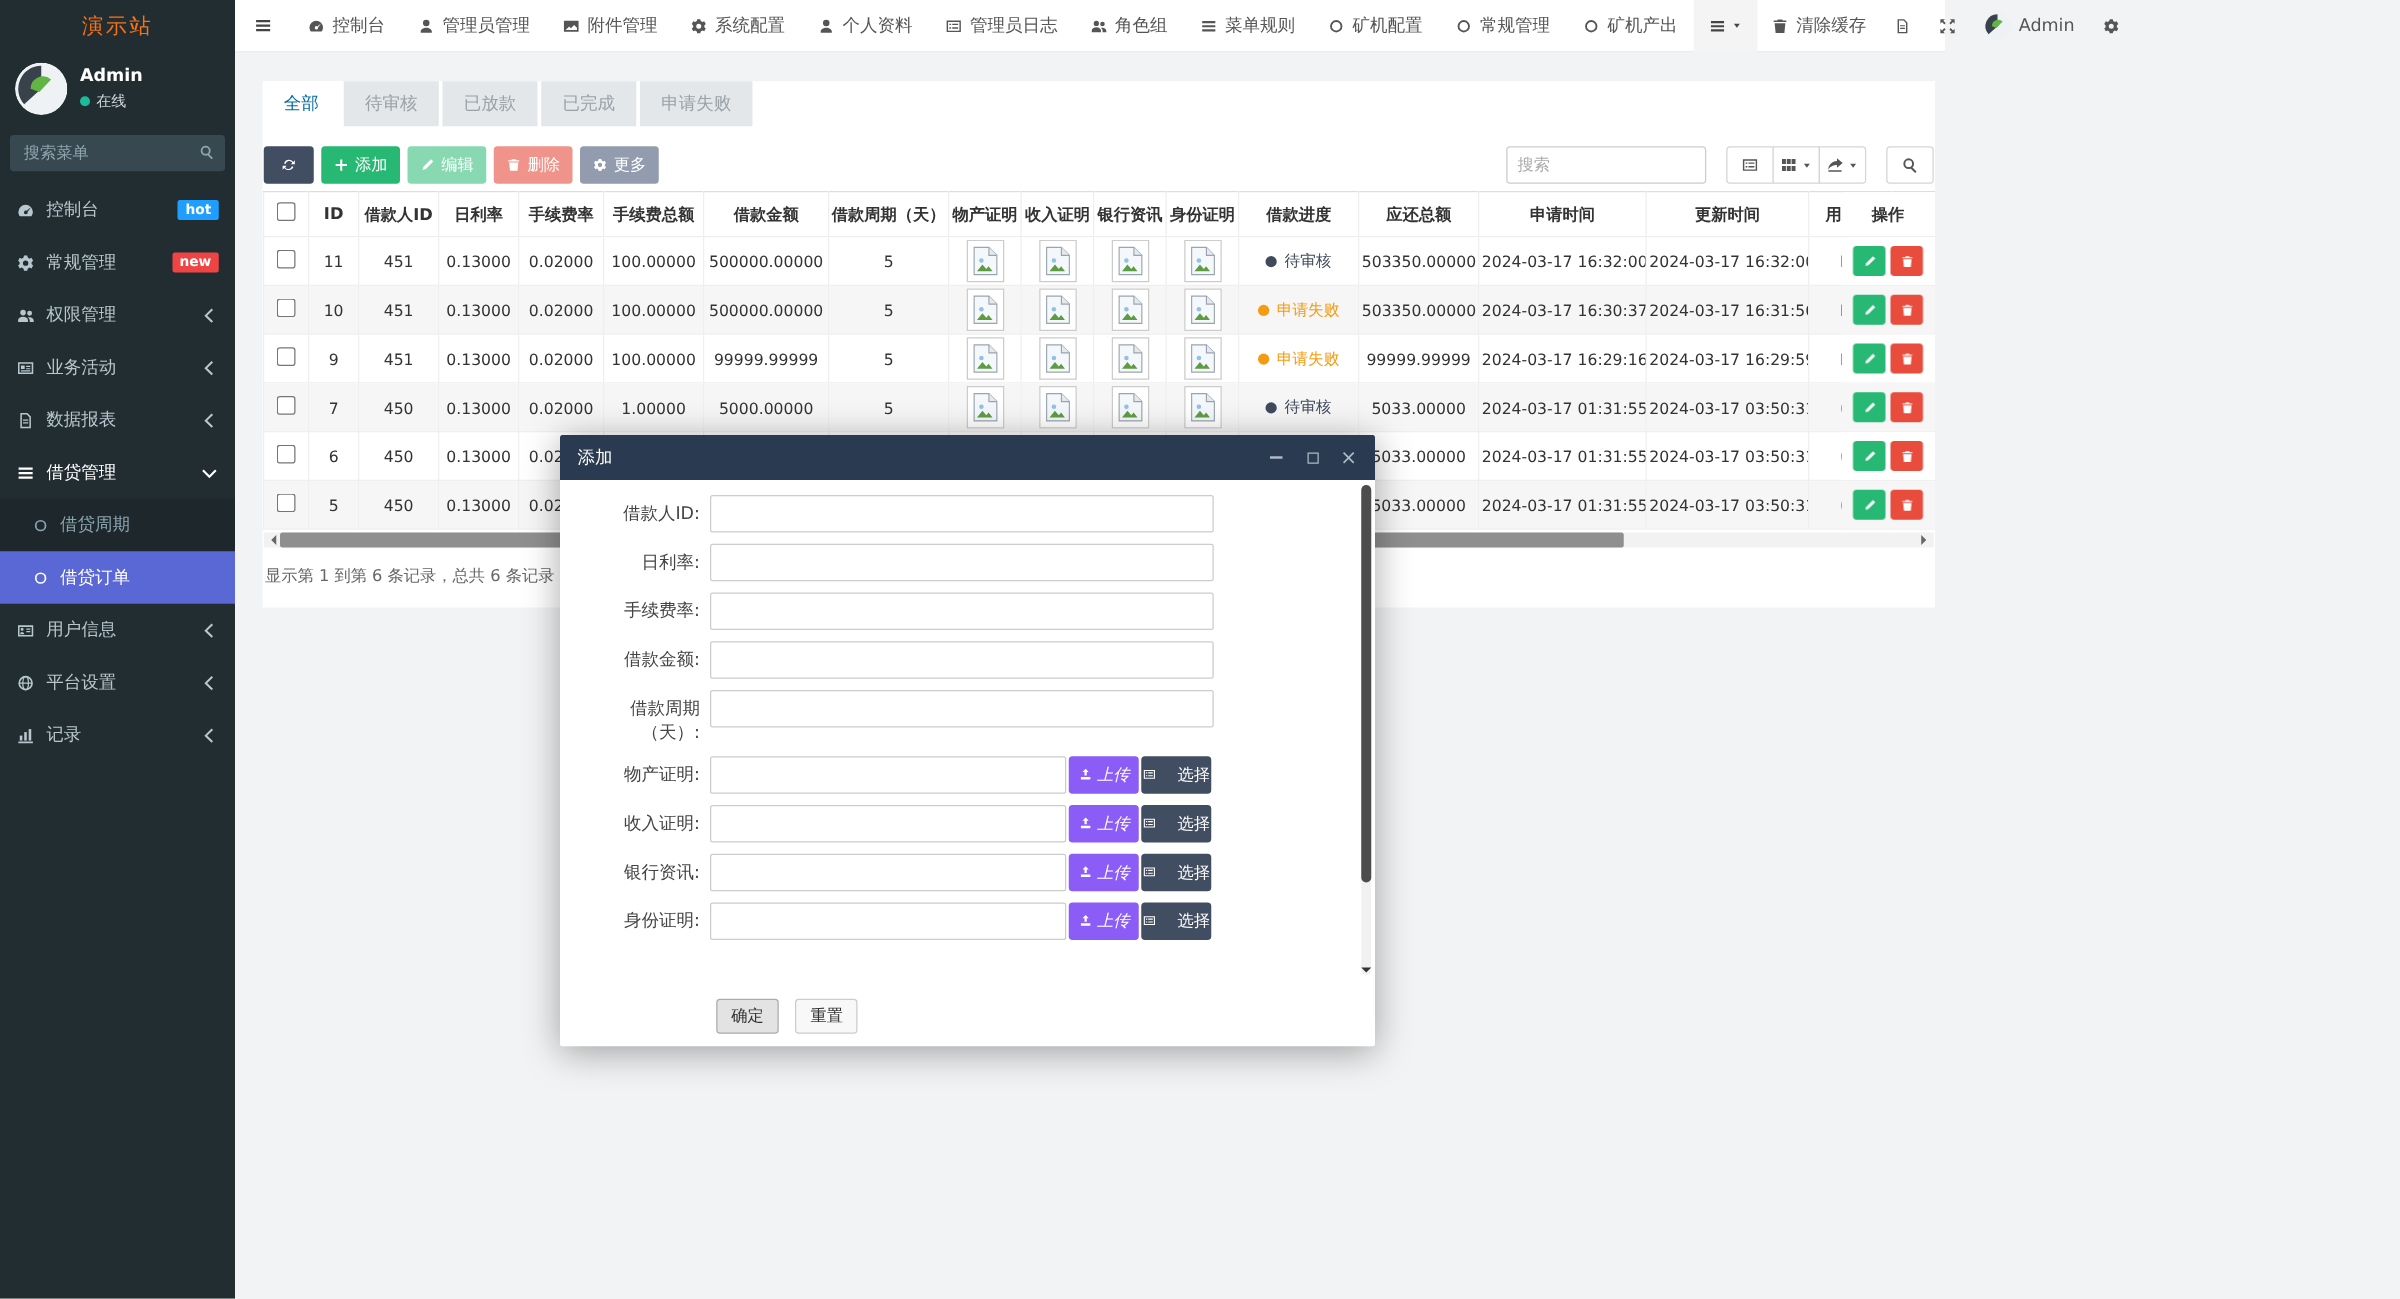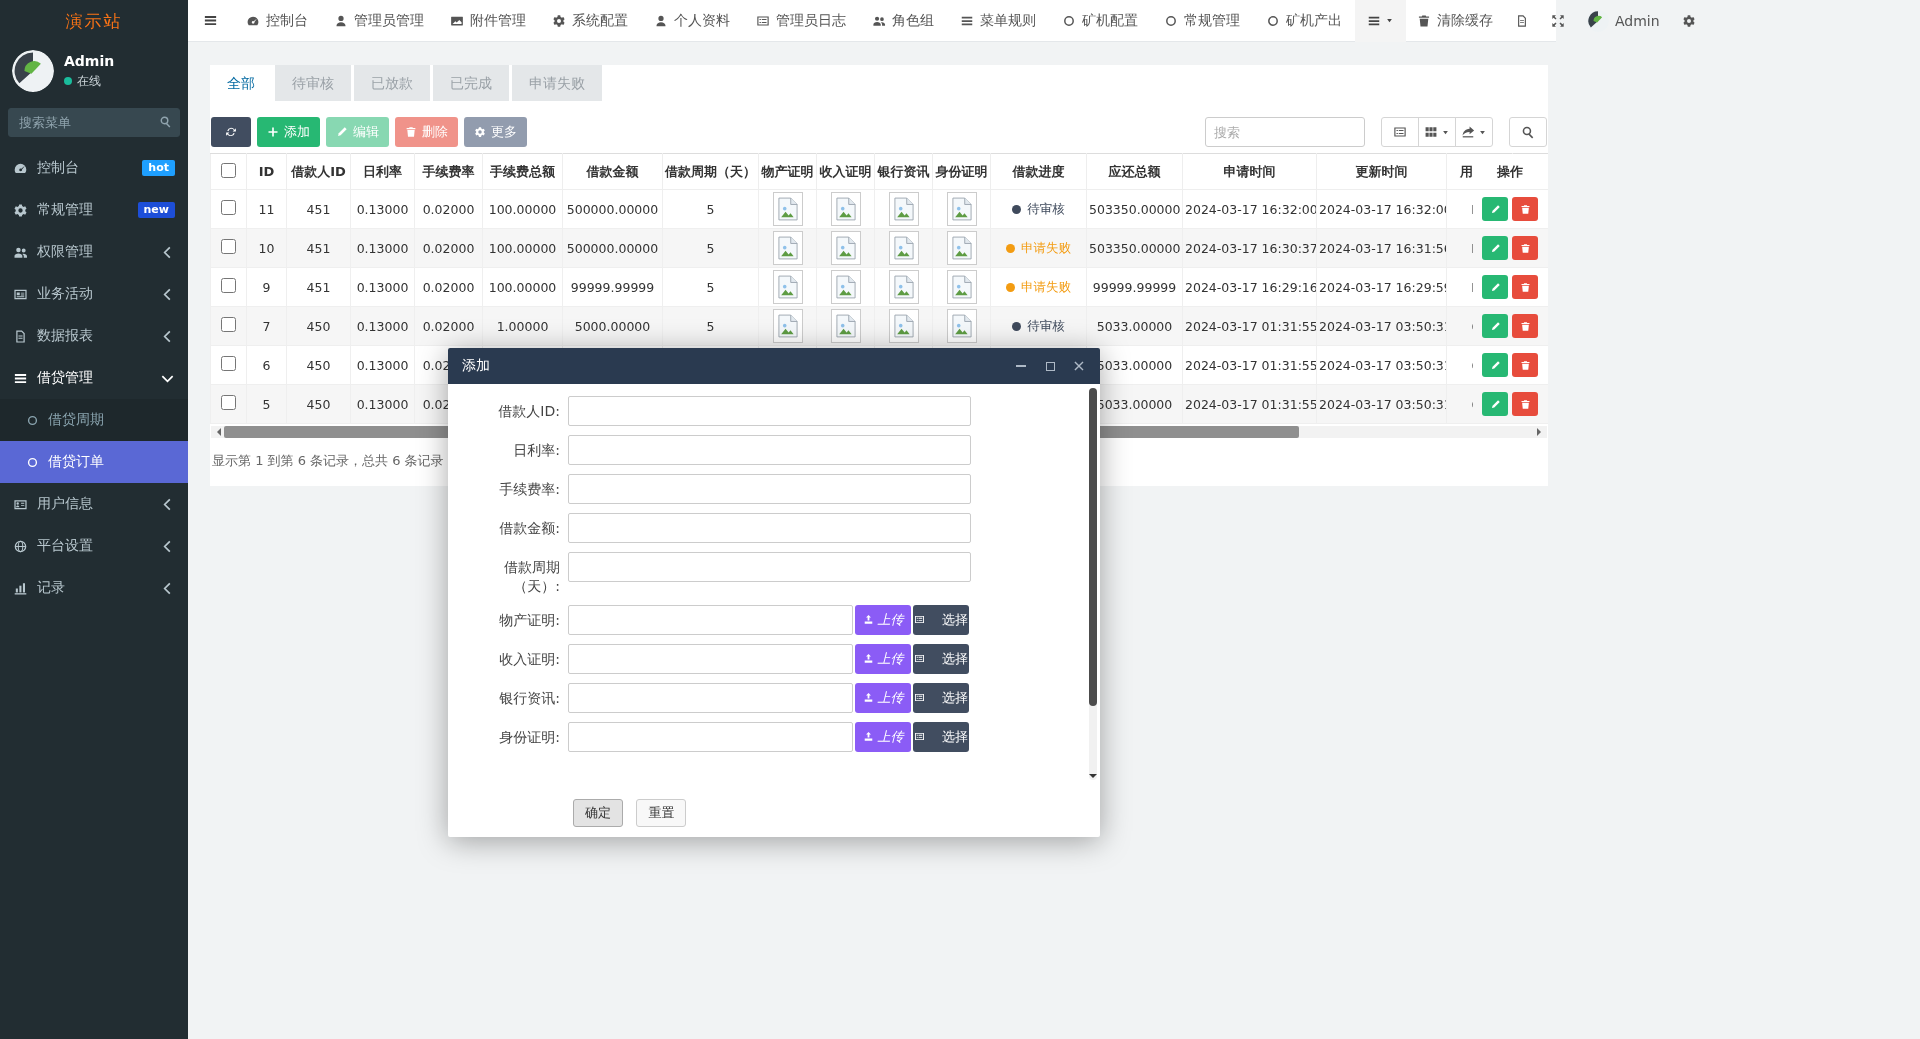--- a/index.html
+++ b/index.html
@@ -271,21 +271,21 @@
           <use href="#i-gauge"></use>
         </svg>
         <span class="lbl">控制台</span>
         <span class="badge" style="background: rgb(30, 159, 255);">hot</span>
       </li>
       <li class="side-item">
         <svg class="ic">
           <use href="#i-gear"></use>
         </svg>
         <span class="lbl">常规管理</span>
-        <span class="badge" style="background: #1d4ed8;">new</span>
+        <span class="badge" style="background: #ef4444;">new</span>
       </li>
       <li class="side-item">
         <svg class="ic">
           <use href="#i-users"></use>
         </svg>
         <span class="lbl">权限管理</span>
         <svg class="ic chev">
           <use href="#i-chevleft"></use>
         </svg>
       </li>

